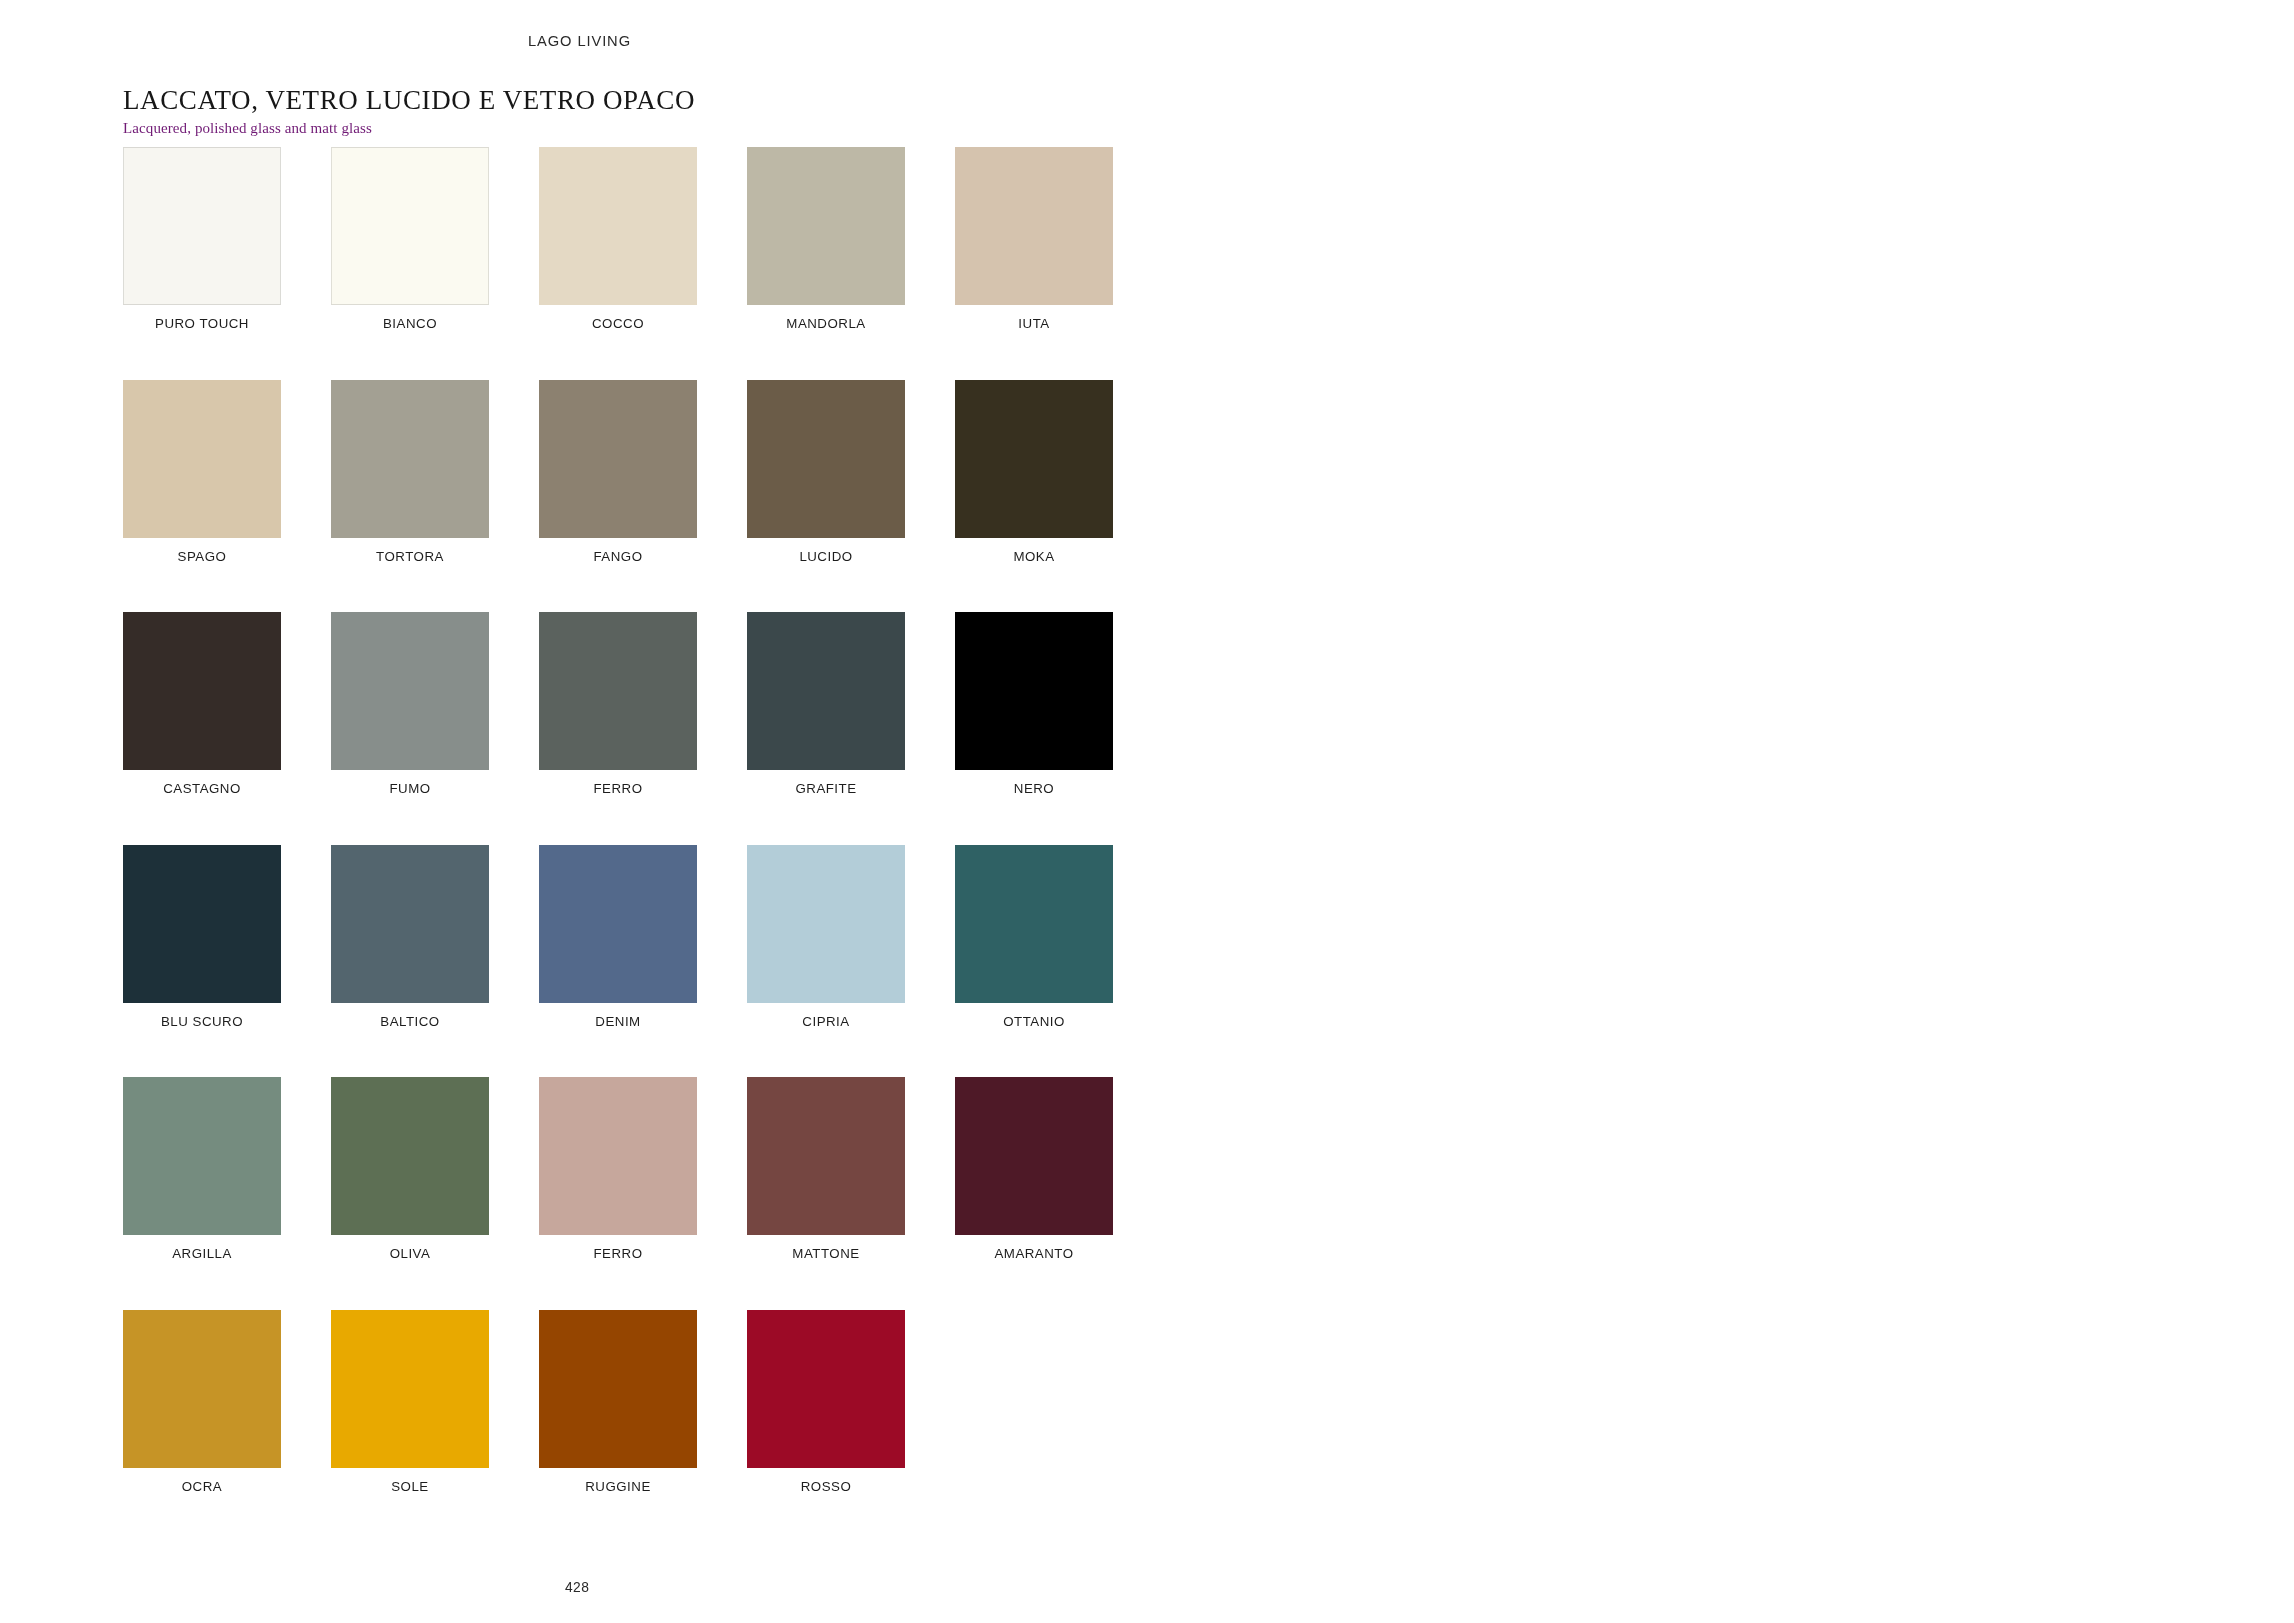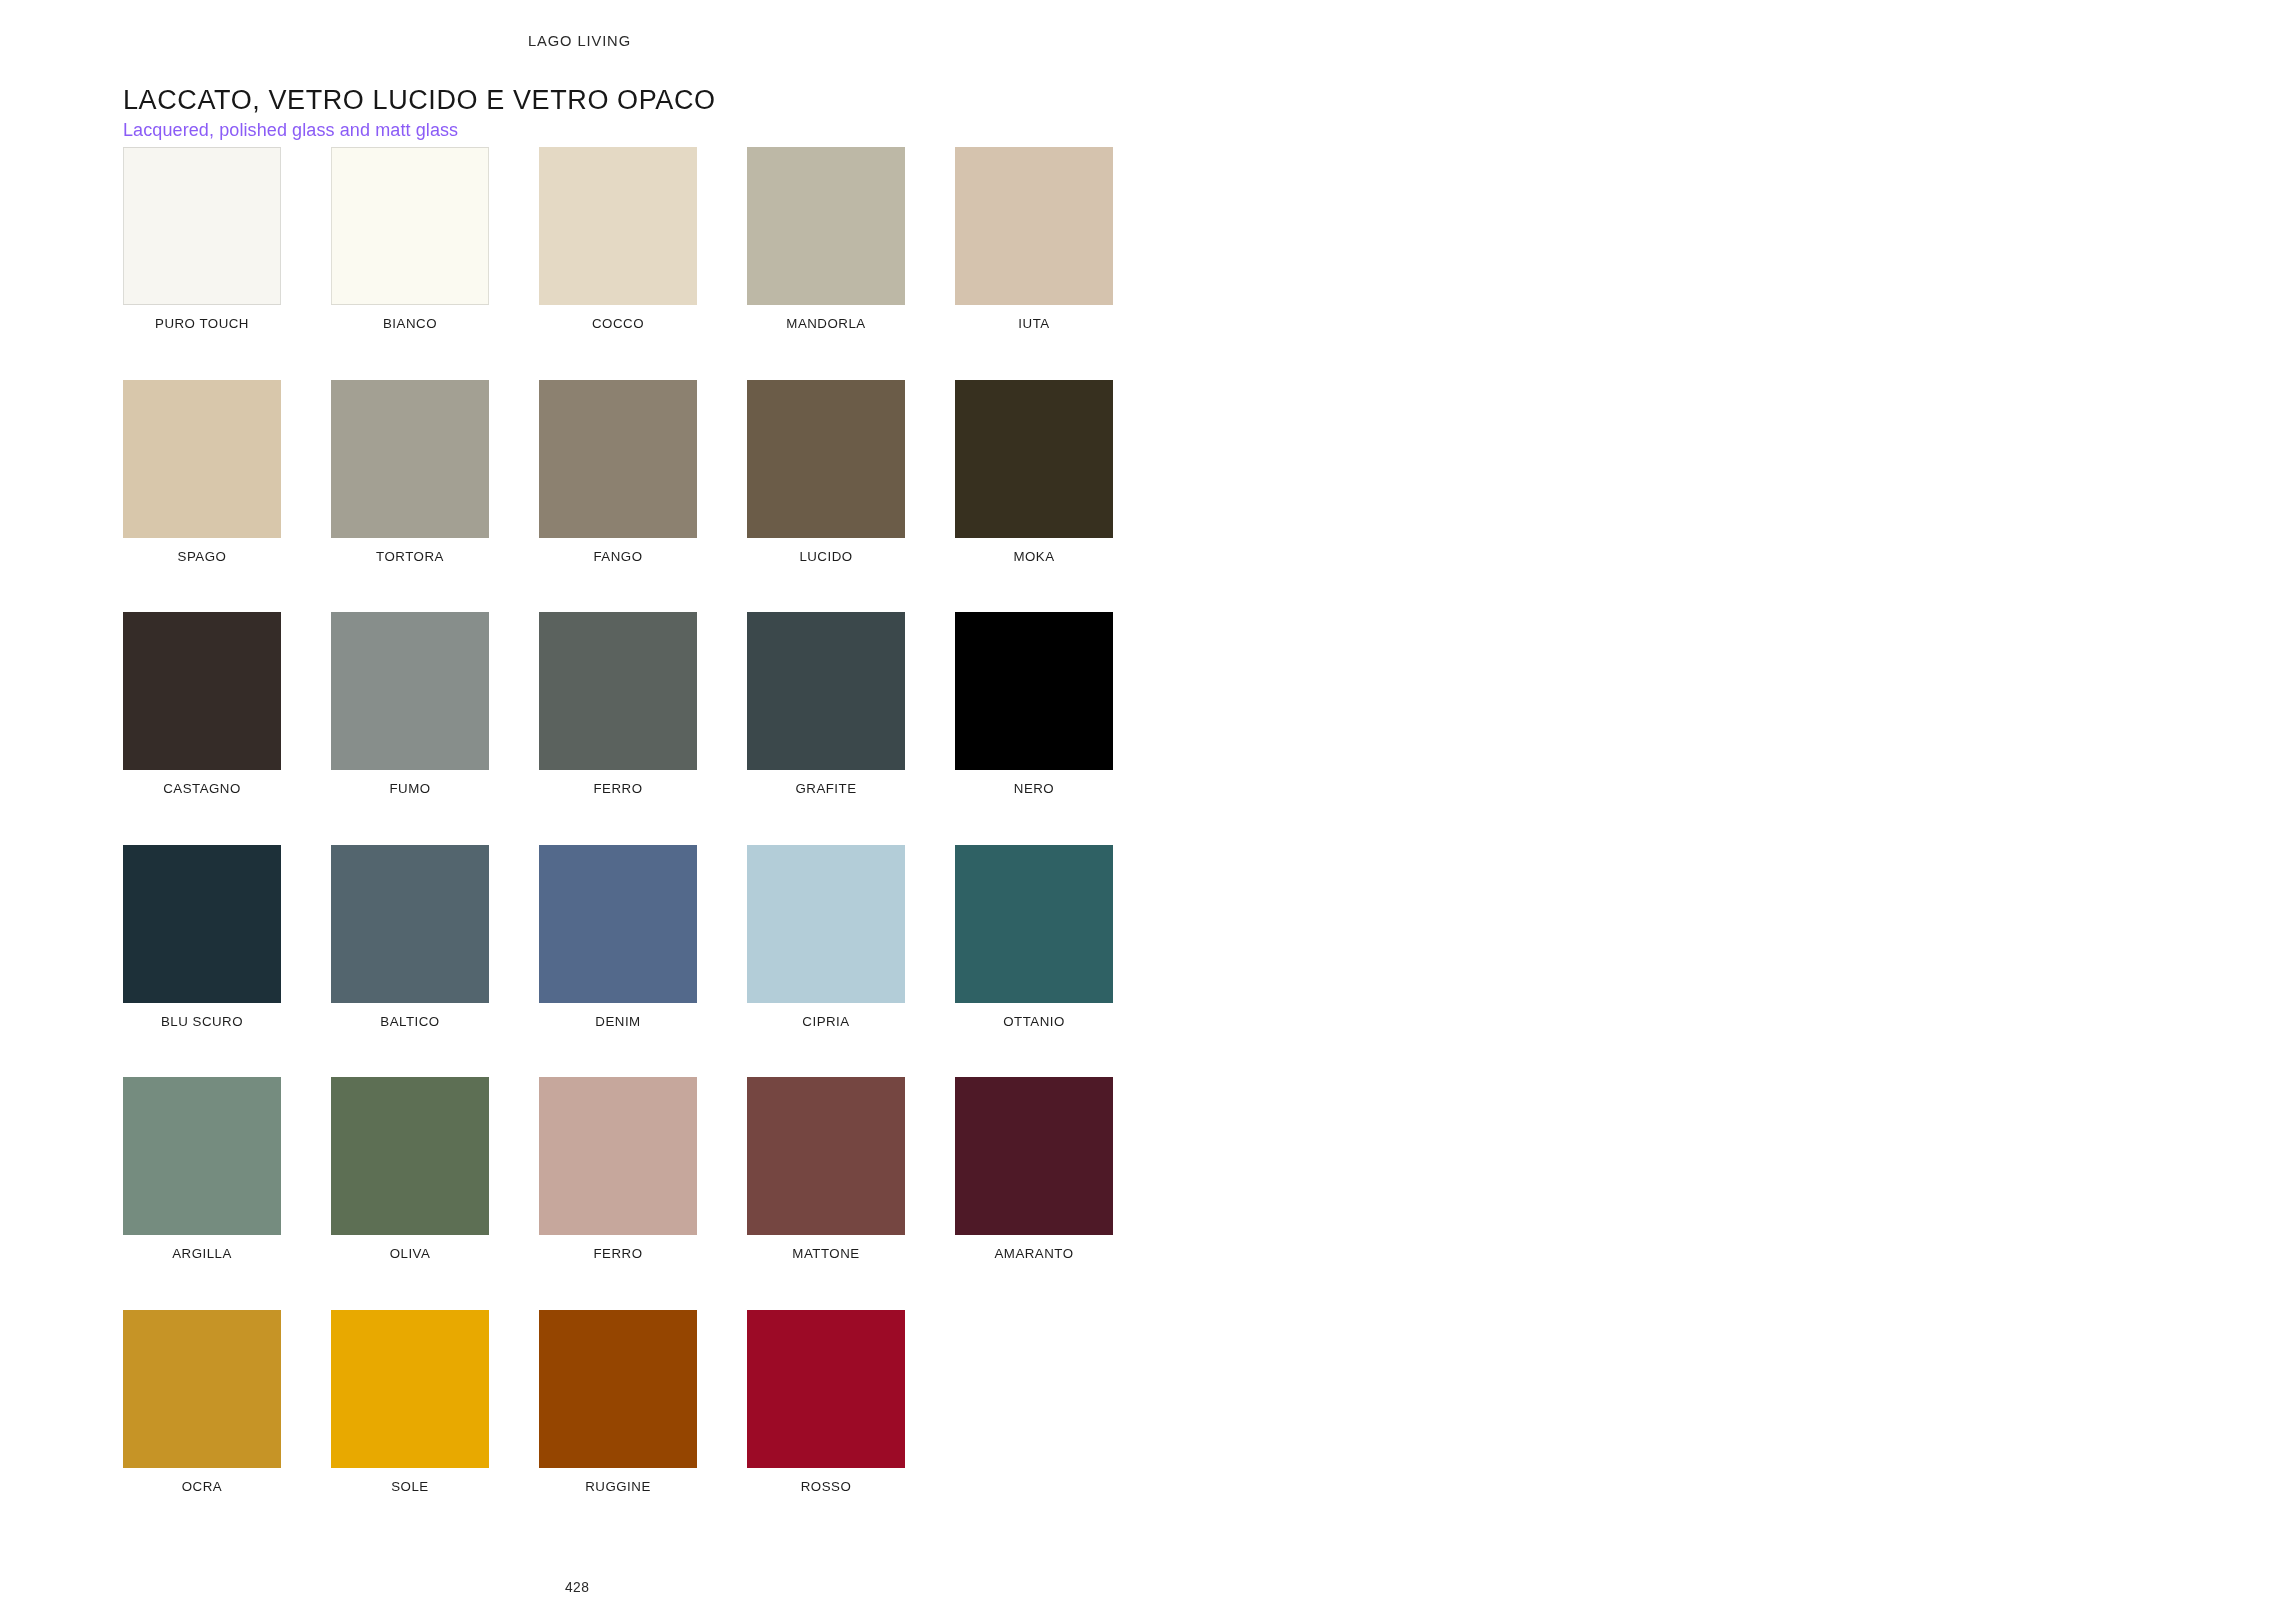--- a/index.html
+++ b/index.html
@@ -46,27 +46,29 @@
   .sec-head {
     position: absolute;
     white-space: nowrap;
     line-height: 1;
   }
   .sec-title {
     font-size: 27px;
     font-weight: 400;
     letter-spacing: 0.6px;
     color: #171717;
+    font-family: Liberation Serif, serif;
   }
   .sec-sub-block {
     position: absolute;
-    font-size: 18px;
+    font-size: 15px;
     letter-spacing: 0.1px;
-    color: #8b5cf6;
-    white-space: nowrap;
+    color: #701a75;
+    white-space: nowrap;
+    font-family: Liberation Serif, serif;
   }
 
   
   .grid {
     position: absolute;
     display: grid;
   }
   .cell { position: relative; }
 
   .chip {

